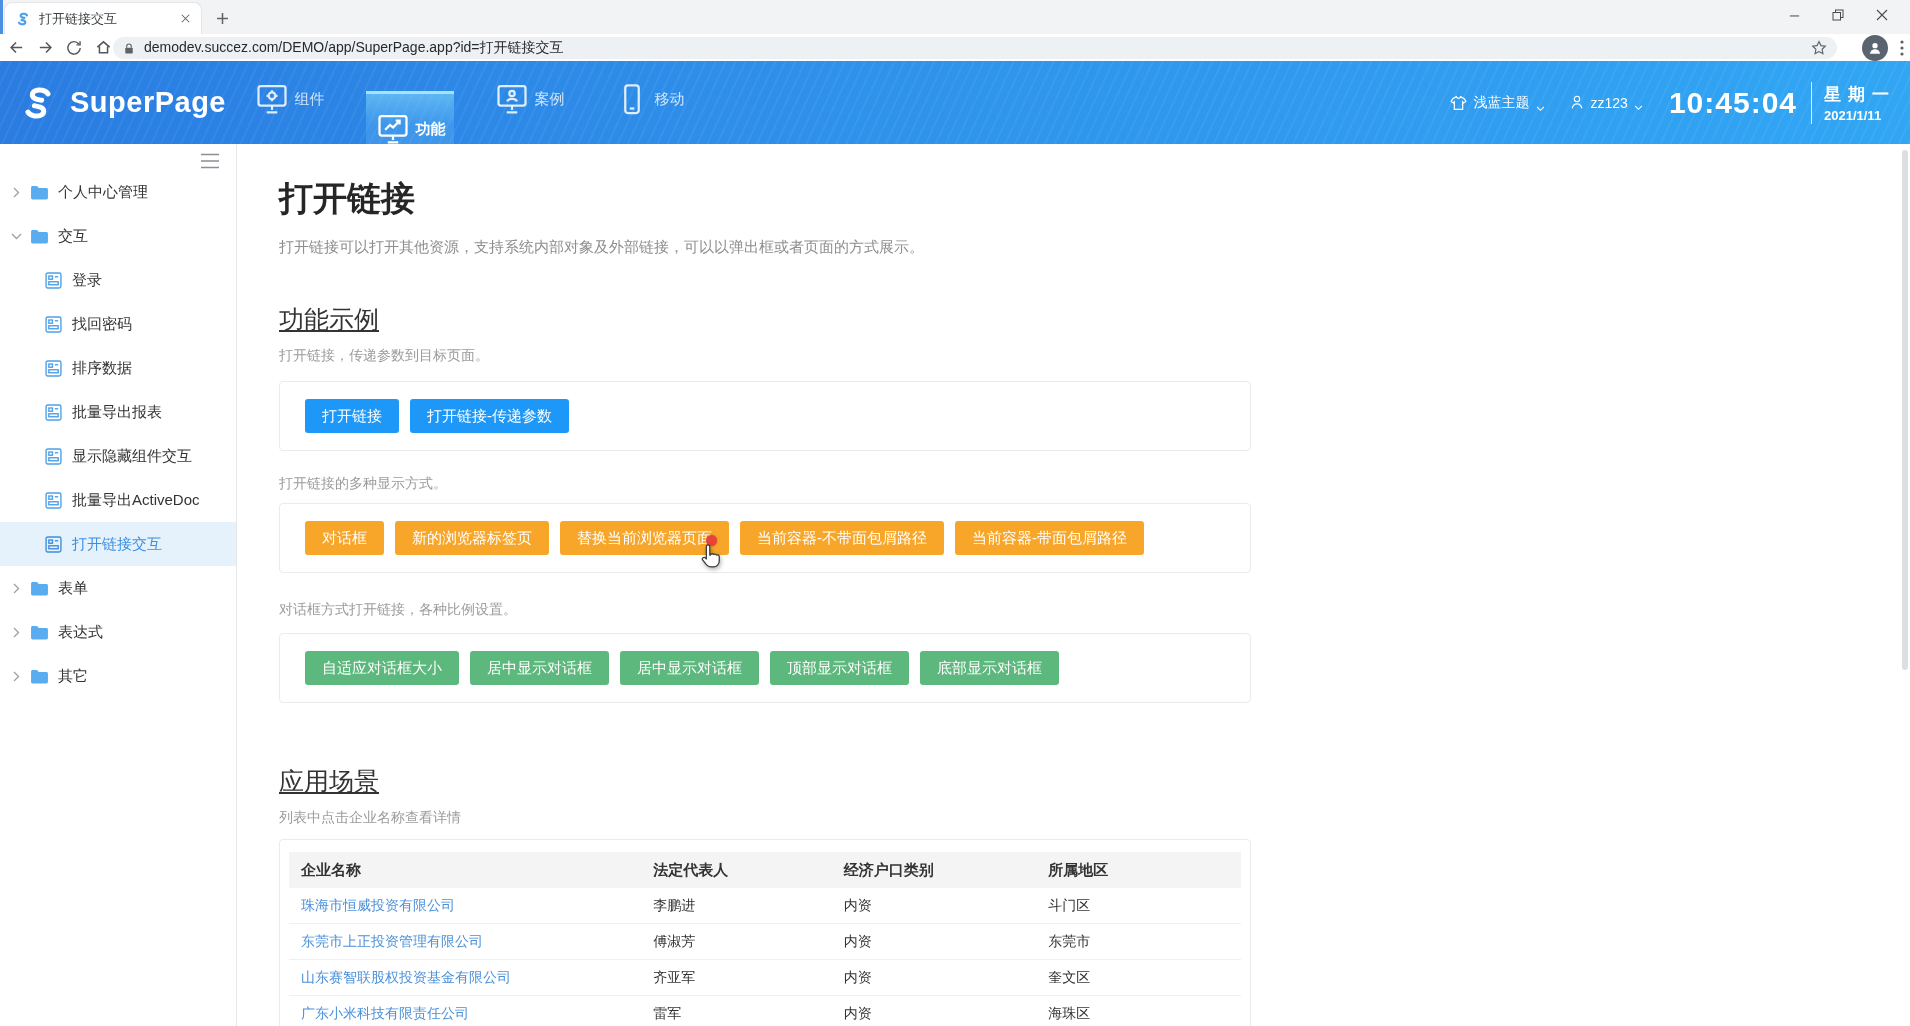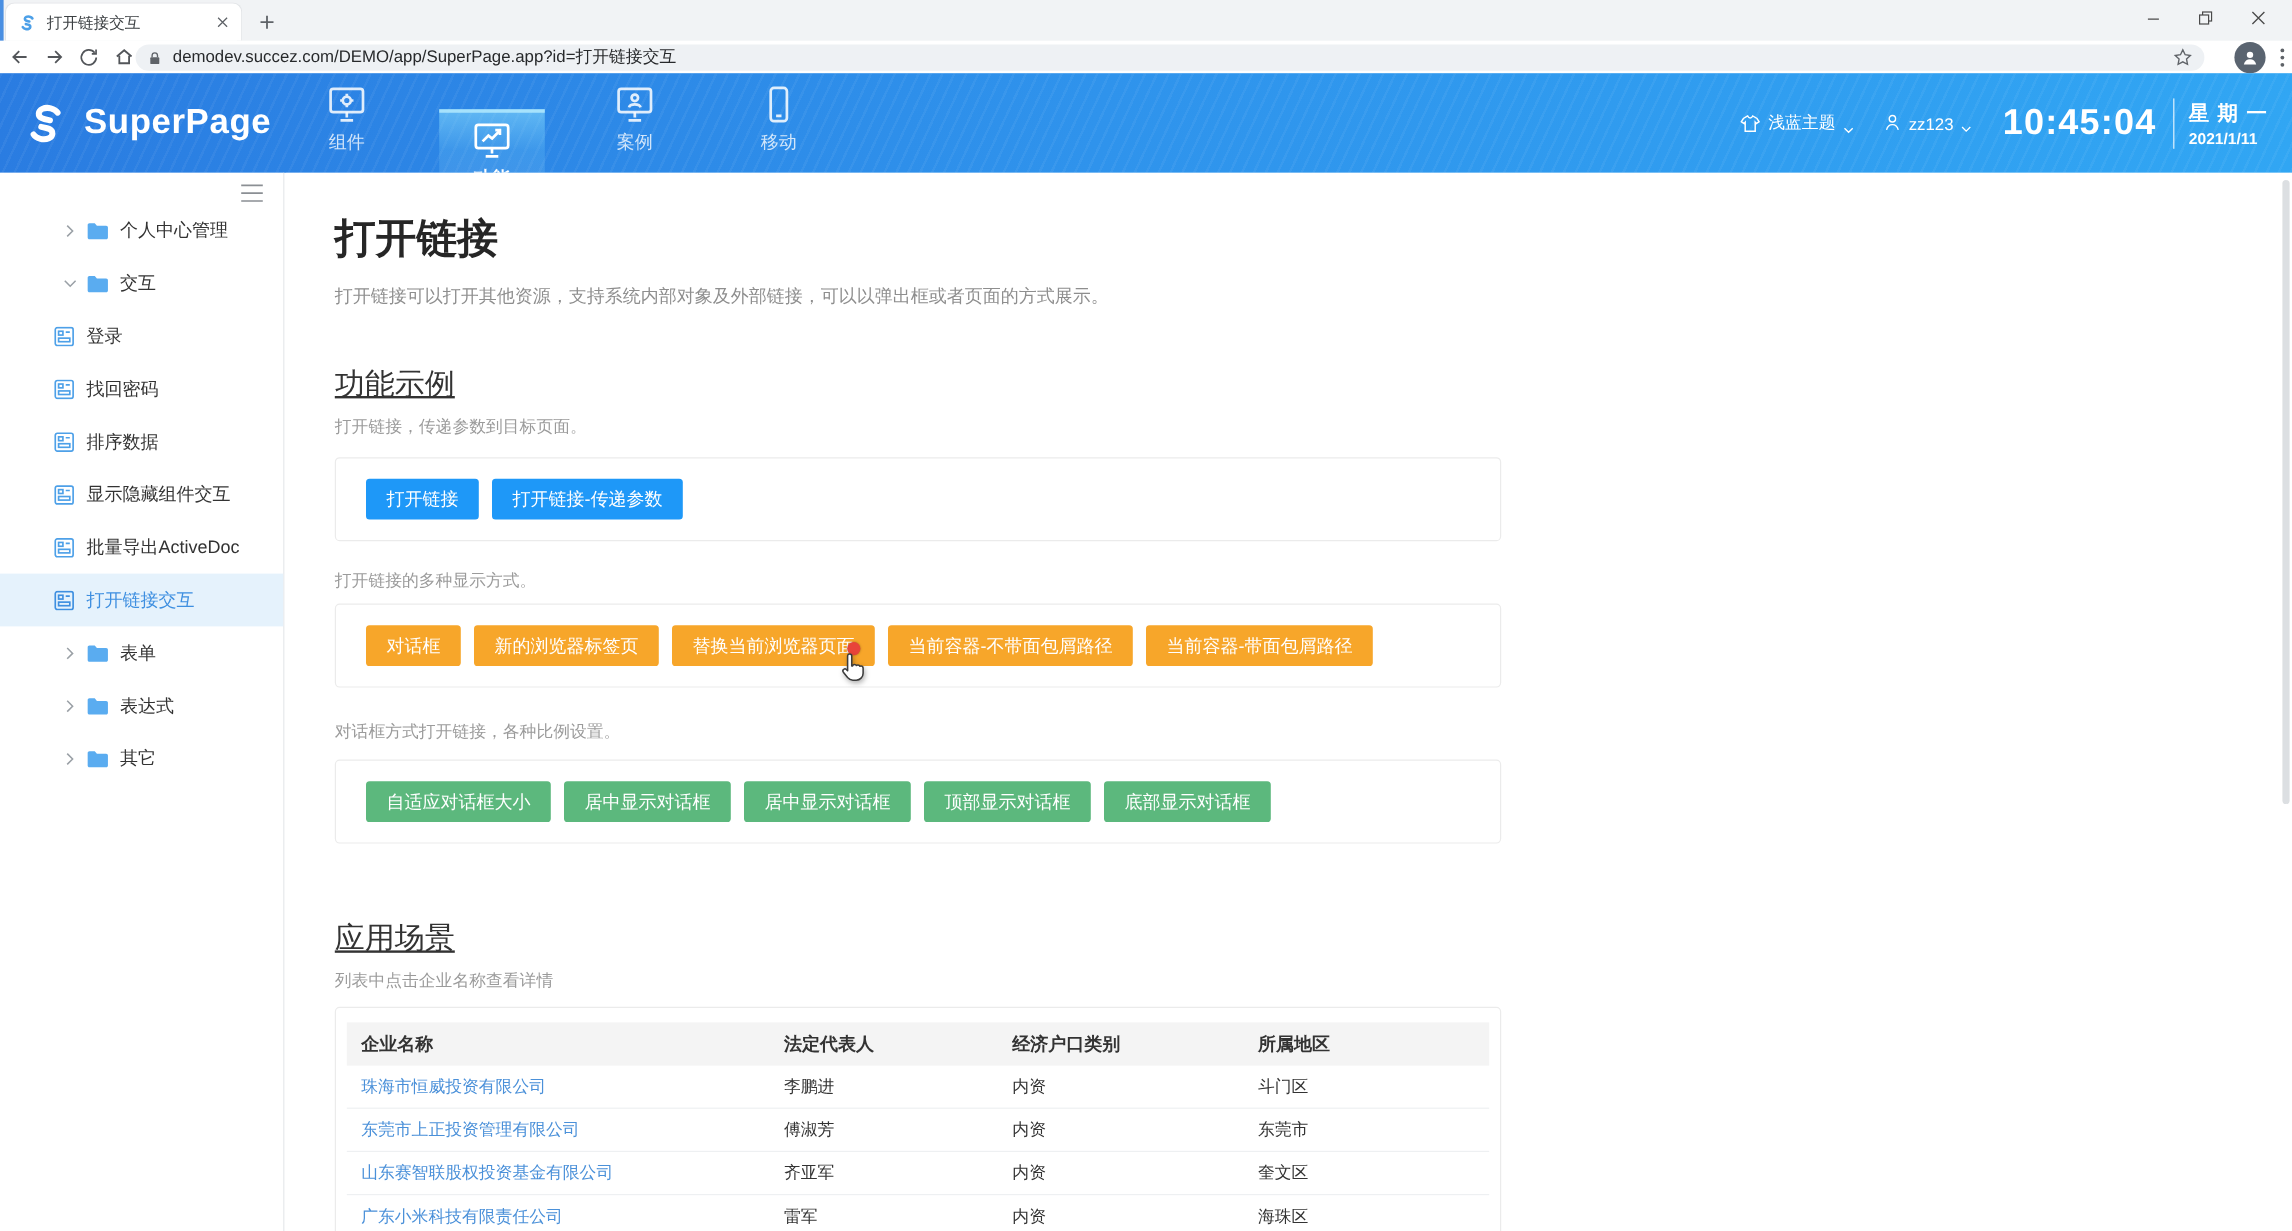--- a/index.html
+++ b/index.html
@@ -23,37 +23,37 @@
   .toolbar-right { position:absolute; right:6px; top:0; height:27px; display:flex; align-items:center; gap:12px; }
   .avatar { width:26px; height:26px; border-radius:50%; background:#5a6470; display:flex; align-items:center; justify-content:center; }
 
   
   .appheader { position:absolute; left:0; top:61px; width:1910px; height:83px;
     background:linear-gradient(96deg,#2a7ce1 0%,#2f93ec 48%,#31a6f3 100%); overflow:hidden; }
   .appheader::after { content:""; position:absolute; inset:0;
     background:repeating-linear-gradient(115deg, rgba(255,255,255,0.05) 0 2px, rgba(255,255,255,0) 2px 9px); pointer-events:none; }
   .logo { position:absolute; left:18px; top:0; height:83px; display:flex; align-items:center; z-index:2; }
   .logo-text { color:#fff; font-size:29px; font-weight:bold; letter-spacing:.5px; margin-left:12px; }
-  .topnav-item { position:absolute; top:0; width:88px; height:76px; display:flex; flex-direction:column; align-items:center; justify-content:center; gap:5px; z-index:2; }
+  .topnav-item { position:absolute; top:0; width:88px; height:76px; display:flex; align-items:center; justify-content:center; gap:5px; z-index:2; }
   .topnav-item .nav-label { font-size:15px; color:rgba(255,255,255,.78); }
   .topnav-item.active { background:linear-gradient(180deg, rgba(140,225,255,.55) 0%, rgba(120,210,250,.22) 45%, rgba(255,255,255,.10) 100%); box-shadow:inset 0 3px 0 rgba(190,240,255,.75);margin-top:30px; }
   .topnav-item.active .nav-label { color:#fff; font-weight:bold; }
   .hdr-right { position:absolute; right:0; top:0; height:83px; display:flex; align-items:center; z-index:2; color:#fff; }
   .hdr-chip { display:flex; align-items:flex-end; gap:6px; font-size:14px; color:#fff; }
   .clock { font-size:30px; font-weight:bold; letter-spacing:1px; margin-left:26px; }
   .hdr-divider { width:1px; height:42px; background:rgba(255,255,255,.85); margin:0 12px 0 14px; }
   .datebox { margin-right:14px; }
   .weekday { font-size:17px; font-weight:bold; letter-spacing:7px; white-space:nowrap; }
   .dateline { font-size:13px; font-weight:bold; margin-top:2px; }
 
   
   .sidebar { position:absolute; left:0; top:144px; width:237px; height:882px; background:#fff; border-right:1px solid #e6e9ec; }
   .hamburger { position:absolute; right:16px; top:9px; width:20px; height:16px; }
   .tree { position:absolute; left:0; top:26px; width:100%; }
-  .trow { height:44px; display:flex; align-items:center; font-size:15px; color:#333; cursor:pointer;padding-left:42px; }
+  .trow { height:44px; display:flex; align-items:center; font-size:15px; color:#333; cursor:pointer; }
   .trow .chev { margin-left:13px; width:10px; display:flex; }
   .trow .chev.down svg { transform:rotate(90deg); }
   .trow .ficon { margin-left:7px; display:flex; }
   .trow .tlabel { margin-left:9px; }
   .trow.leaf { padding-left:45px; }
   .trow.leaf .tlabel { margin-left:10px; }
   .trow.selected { background:#e5f2fc; color:#3e8fe0; }
 
   
   .content { position:absolute; left:238px; top:144px; width:1672px; height:882px; background:#fff; overflow:hidden; }
@@ -331,20 +331,31 @@
     <div class="trow leaf">
       <span>
           <svg width="17" height="17" viewBox="0 0 16 16" fill="none" stroke="#4da0e8" stroke-width="1.3">
             <rect x="1" y="1" width="14" height="14" rx="1.6"></rect>
             <rect x="3.6" y="3.8" width="3.4" height="3"></rect>
             <path d="M9.2 4.5h3.2"></path>
             <rect x="3.6" y="9.2" width="8.8" height="2.8"></rect>
           </svg>
         </span>
       <span class="tlabel">排序数据</span>
+    </div>
+    <div class="trow leaf">
+      <span>
+          <svg width="17" height="17" viewBox="0 0 16 16" fill="none" stroke="#4da0e8" stroke-width="1.3">
+            <rect x="1" y="1" width="14" height="14" rx="1.6"></rect>
+            <rect x="3.6" y="3.8" width="3.4" height="3"></rect>
+            <path d="M9.2 4.5h3.2"></path>
+            <rect x="3.6" y="9.2" width="8.8" height="2.8"></rect>
+          </svg>
+        </span>
+      <span class="tlabel">批量导出报表</span>
     </div>
     <div class="trow leaf">
       <span>
           <svg width="17" height="17" viewBox="0 0 16 16" fill="none" stroke="#4da0e8" stroke-width="1.3">
             <rect x="1" y="1" width="14" height="14" rx="1.6"></rect>
             <rect x="3.6" y="3.8" width="3.4" height="3"></rect>
             <path d="M9.2 4.5h3.2"></path>
             <rect x="3.6" y="9.2" width="8.8" height="2.8"></rect>
           </svg>
         </span>

